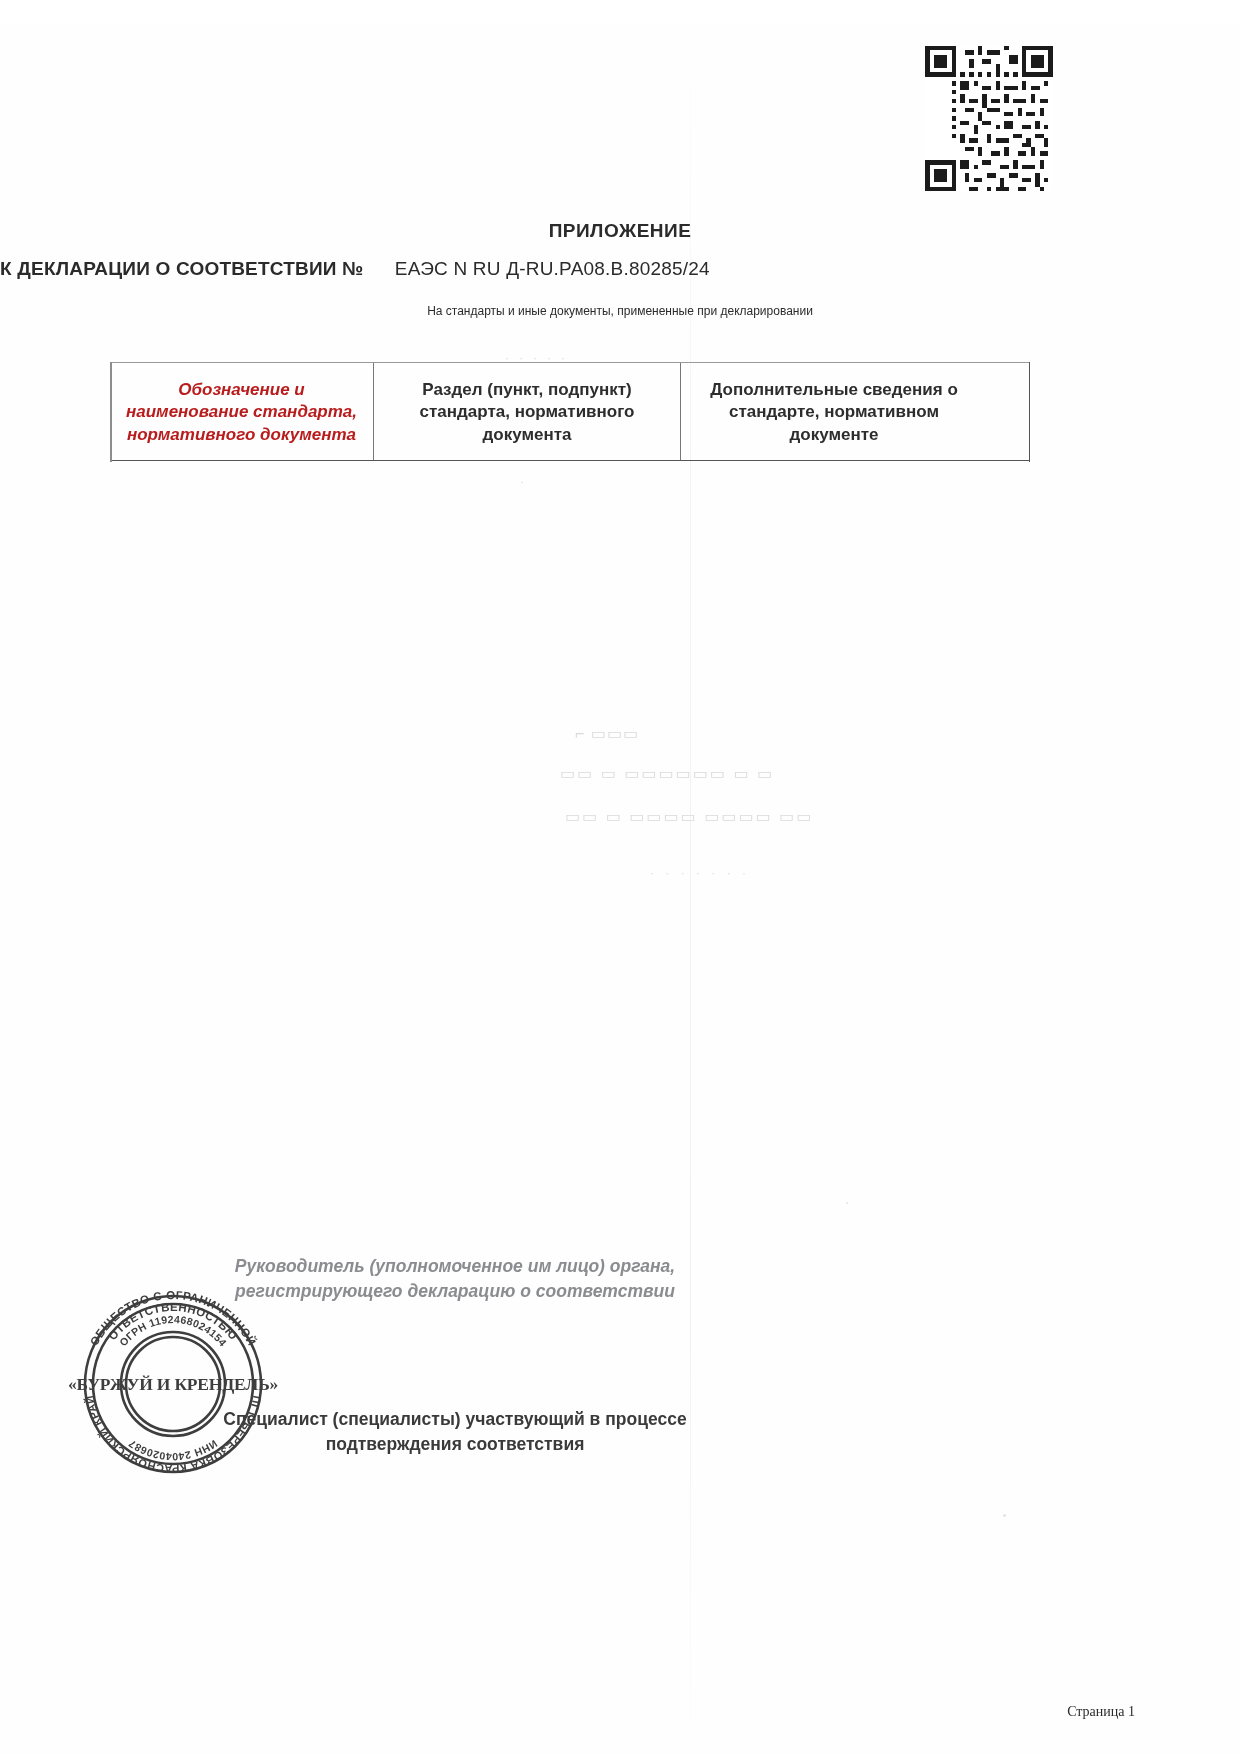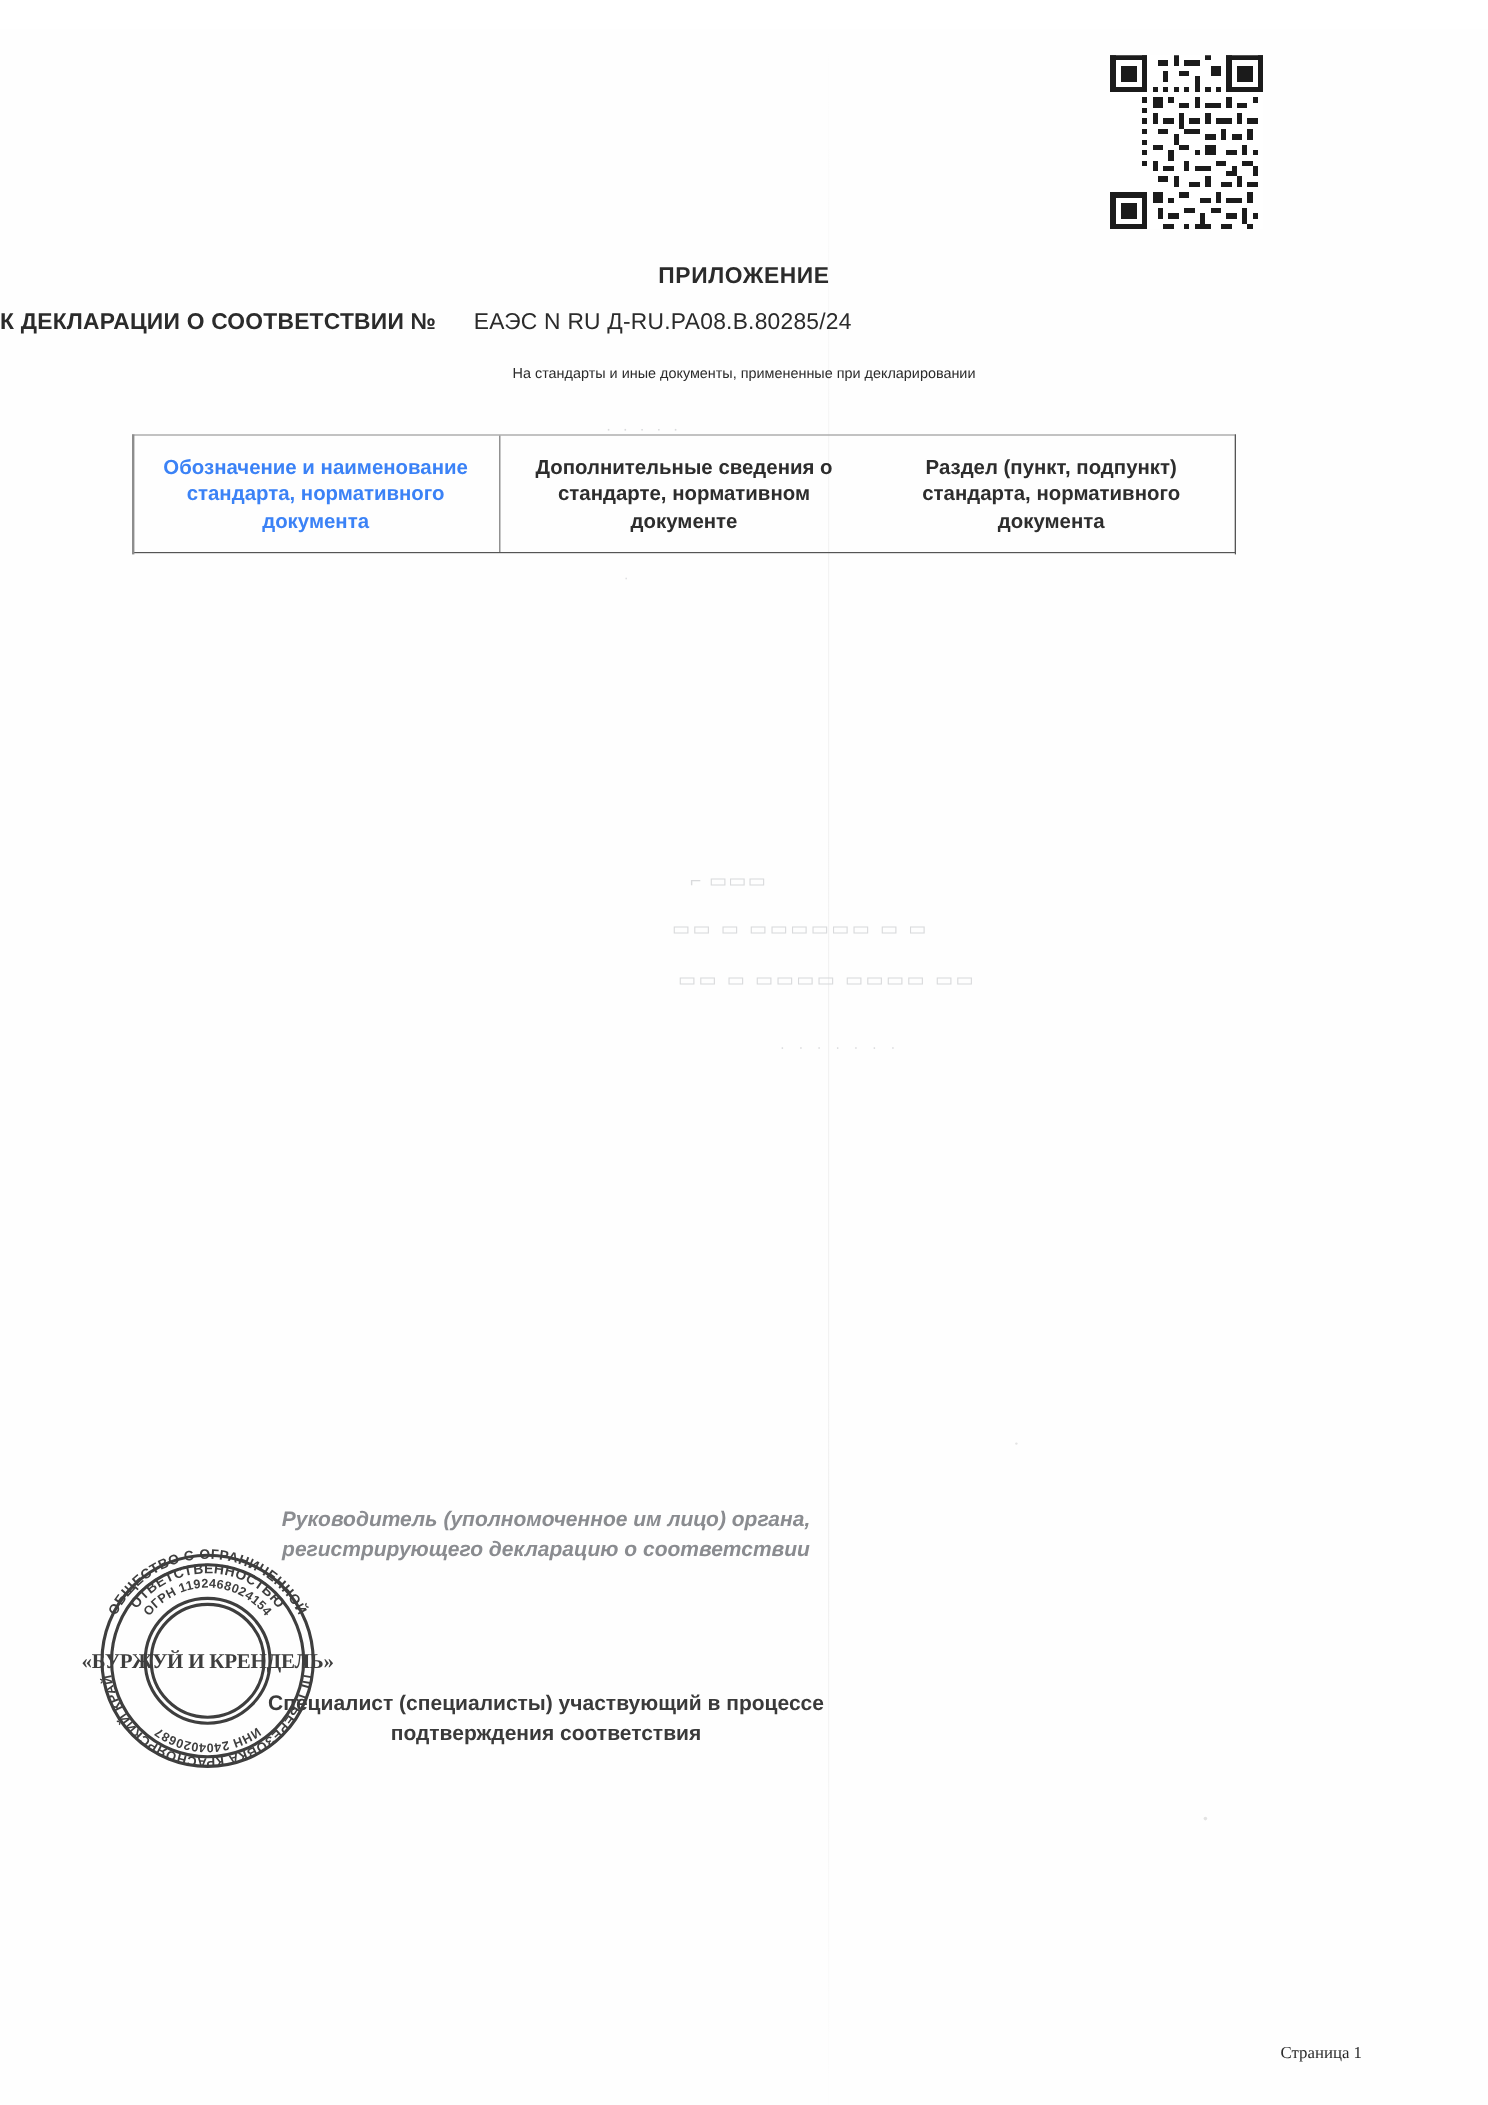--- a/index.html
+++ b/index.html
@@ -87,23 +87,24 @@
   .tbl .cell {
     box-sizing: border-box;
     padding: 16px 10px 14px;
     text-align: center;
     font-size: 17px;
     font-weight: bold;
     line-height: 1.32;
     color: #2d2d2d;
   }
   .tbl .c1 {
-    width: 307px;
-    color: #3b82f6;
+    width: 264px;
+    color: #b91c1c;
     border-right: 1.5px solid #777;
+    font-style: italic;
   }
   .tbl .c2 {
     width: 307px;
     border-right: 1.5px solid #777;
   }
   .tbl .c3 {
     width: 306px;
   }
   .tbl::before {
     content: "";
@@ -318,22 +319,22 @@
   <div class="decl-line">
     <span class="lbl">К ДЕКЛАРАЦИИ О СООТВЕТСТВИИ №</span>
     <span class="num">ЕАЭС N RU Д-RU.РА08.В.80285/24</span>
   </div>
 
   <div class="subtitle">На стандарты и иные документы, примененные при декларировании</div>
 
   <div class="tbl">
     <div class="row">
       <div class="cell c1">Обозначение и наименование стандарта, нормативного документа</div>
+      <div class="cell c2">Раздел (пункт, подпункт) стандарта, нормативного документа</div>
       <div class="cell c3">Дополнительные сведения о стандарте, нормативном документе</div>
-      <div class="cell c2">Раздел (пункт, подпункт) стандарта, нормативного документа</div>
     </div>
   </div>
 
   <div class="ghost g1">· · · · ·</div>
   <div class="ghost g6">·</div>
   <div class="ghost g2">⌐ ▭▭▭</div>
   <div class="ghost g3">▭▭ ▭ ▭▭▭▭▭▭ ▭ ▭</div>
   <div class="ghost g4">▭▭ ▭ ▭▭▭▭ ▭▭▭▭ ▭▭</div>
   <div class="ghost g5">· · · · · · ·</div>
 

